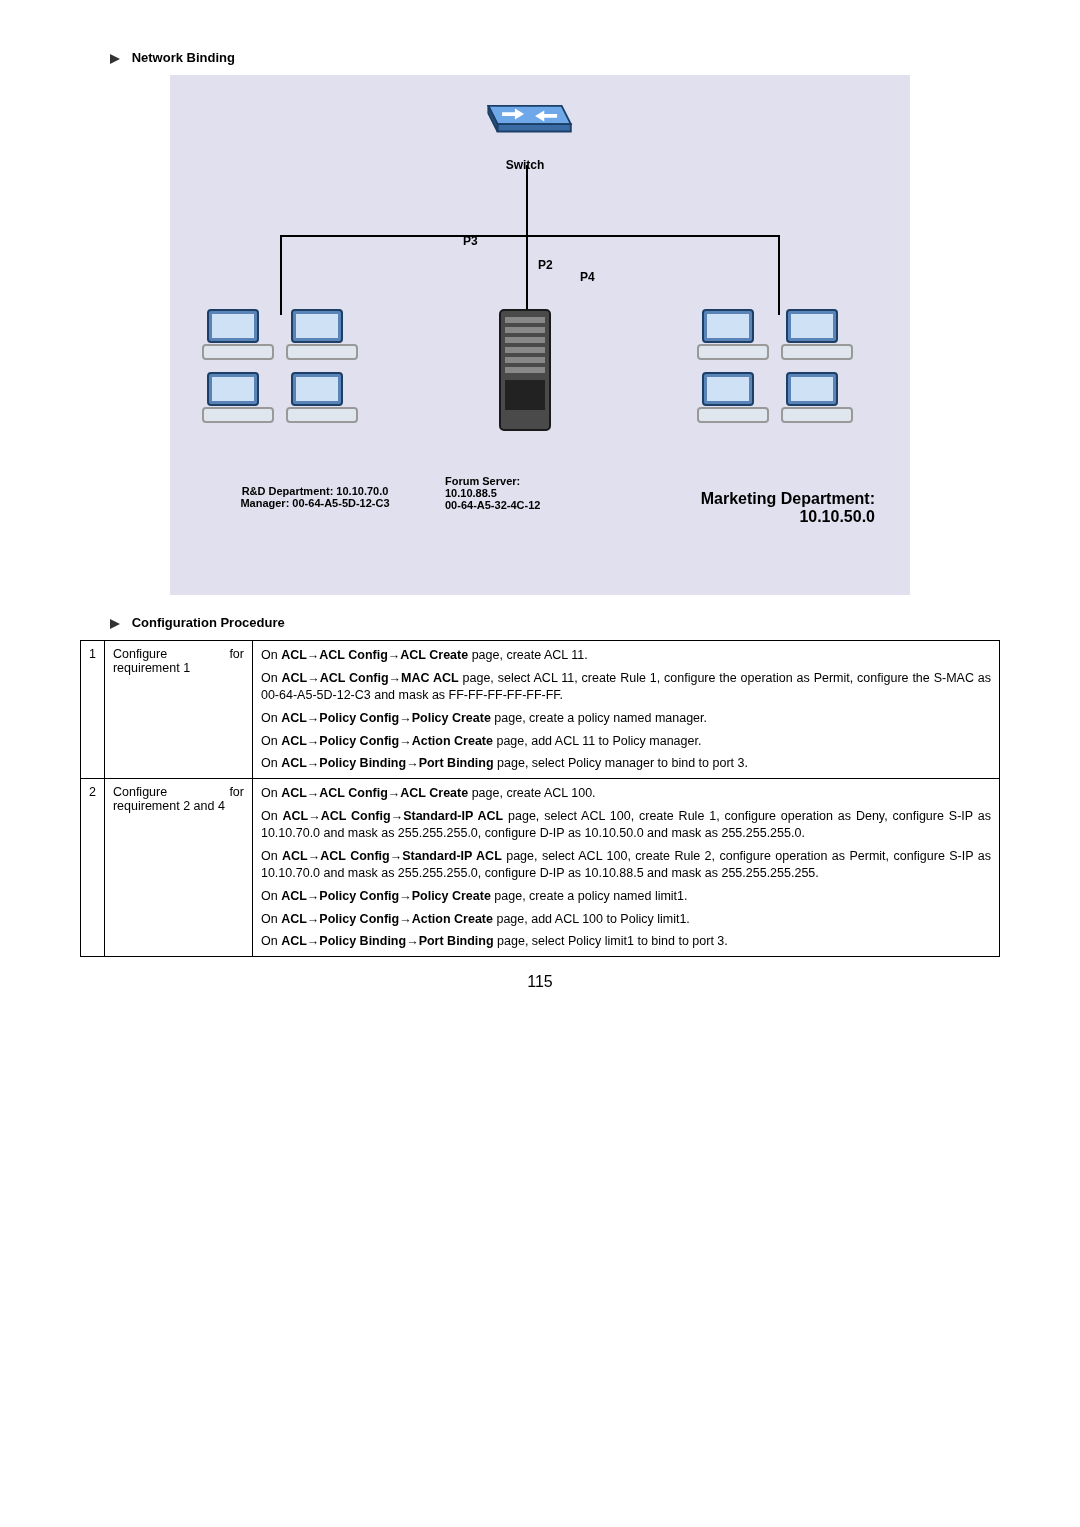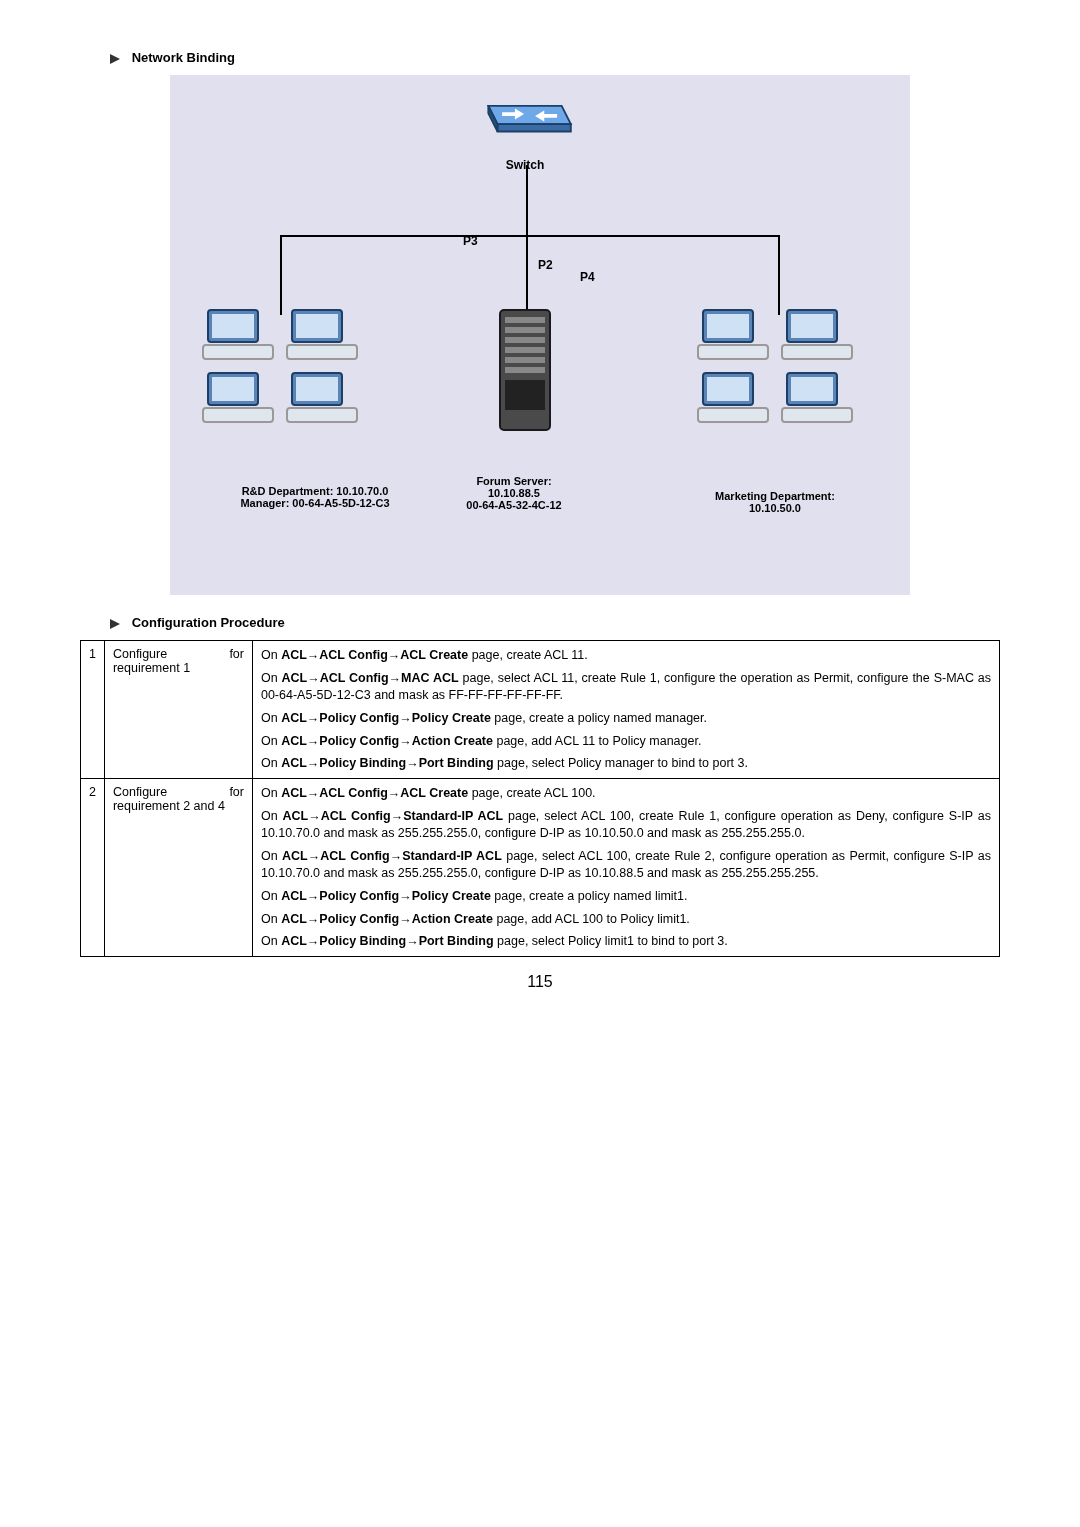--- a/index.html
+++ b/index.html
@@ -43,22 +43,22 @@
   .p3-label { left:293px; top:147px;margin-top:12px; }
   .p4-label { left:410px; top:147px;margin-top:48px; }
   .p2-label { left:368px; top:183px; }
   .pc-group { position:absolute; width:170px; text-align:center; }
   .pc-group.left { left:25px; top:230px; }
   .pc-group.mid  { left:270px; top:230px; }
   .pc-group.right{ left:520px; top:230px; }
   .pc-icon { width:80px; height:60px; }
   .server-icon { width:70px; height:130px; }
   .caption-left  { position:absolute; left:45px;  top:410px; width:200px; font-size:11px; text-align:center; }
-  .caption-mid   { position:absolute; left:259px; top:400px; width:170px; font-size:11px; text-align:center; }
-  .caption-right { position:absolute; left:505px; top:415px; width:200px; font-size:11px; text-align:center; }
+  .caption-mid   { position:absolute; left:275px; top:400px; width:170px; font-size:11px; }
+  .caption-right { position:absolute; left:505px; top:415px; width:200px; font-size:16px; text-align:right; }
   
   table.config {
     border-collapse: collapse;
     width: 100%;
     margin-top: 6px;
   }
   table.config th, table.config td {
     border: 1px solid #000;
     padding: 6px 8px;
     vertical-align: top;

